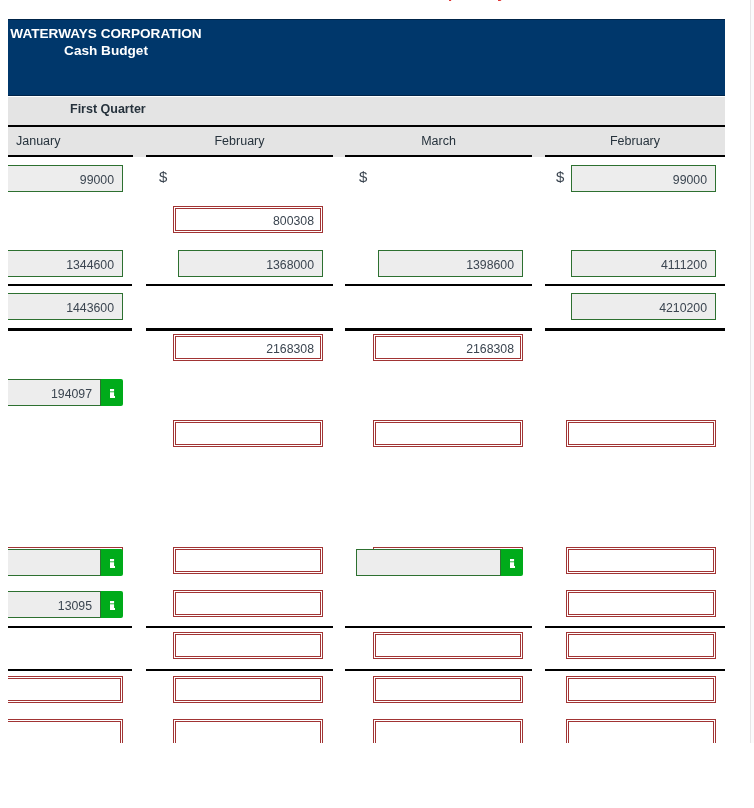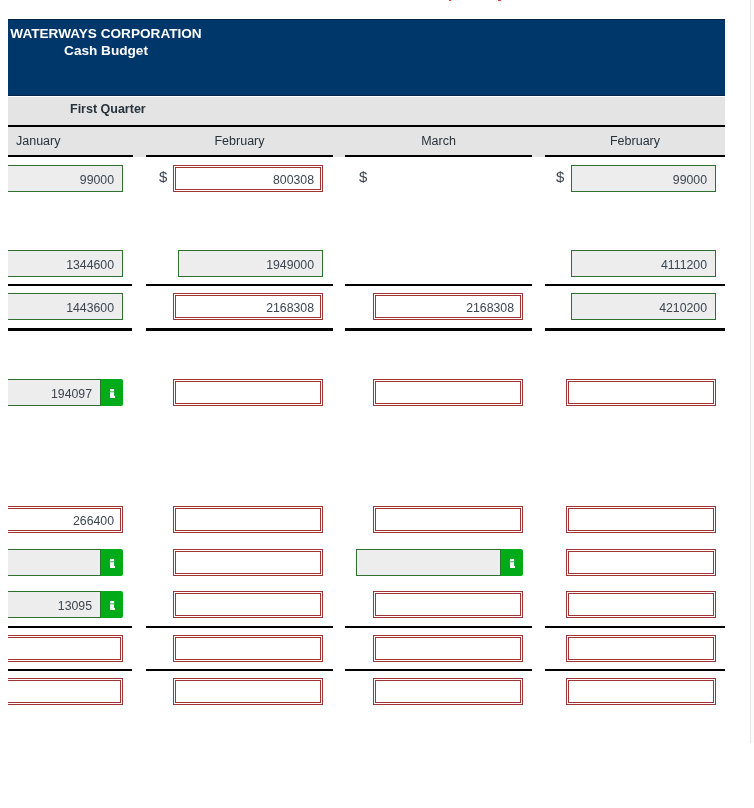--- a/index.html
+++ b/index.html
@@ -53,21 +53,21 @@
 
   .dollar{position:absolute;top:14px;font-size:15px;color:#3b4550;line-height:16px;}
   .c1 .dollar{left:13px;}
   .c2 .dollar{left:14px;}
   .c3 .dollar{left:11px;}
 
   .fld{position:absolute;top:10px;height:27px;box-sizing:border-box;
        font-size:12.3px;color:#3b4550;text-align:right;line-height:25px;
        white-space:nowrap;overflow:hidden;}
   .fld.ro{width:145px;background:#ededed;border:1px solid #2d7030;padding-right:8px;line-height:28px;}
-  .fld.inp{width:150px;background:#ffffff;border:3px double #a13434;padding-right:6px;line-height:25px;}
+  .fld.inp{width:150px;background:#ffffff;border:3px double #a13434;padding-right:6px;line-height:25px;margin-top:41px;}
 
   
   .c0 .fld{right:9px;}
   .c1 .fld{right:10px;}
   .c2 .fld{right:9px;}
   .c3 .fld{right:9px;}
   .c0 .fld.hasbadge{right:31px;}
   .c1 .fld.hasbadge{right:32px;}
   .c2 .fld.hasbadge{right:31px;}
 
@@ -126,24 +126,25 @@
         <div class="cell c1"></div>
         <div class="cell c2"></div>
         <div class="cell c3"></div>
       </div>
       <div class="row" style="top: 240px;">
         <div class="cell c0">
           <div class="fld ro">1344600</div>
           <div class="rule thin" style="top: 44px;"></div>
         </div>
         <div class="cell c1">
-          <div class="fld ro">1949000</div>
-          <div class="rule thin" style="top: 44px;"></div>
-        </div>
-        <div class="cell c2">
+          <div class="fld ro">1368000</div>
+          <div class="rule thin" style="top: 44px;"></div>
+        </div>
+        <div class="cell c2">
+          <div class="fld ro">1398600</div>
           <div class="rule thin" style="top: 44px;"></div>
         </div>
         <div class="cell c3">
           <div class="fld ro">4111200</div>
           <div class="rule thin" style="top: 44px;"></div>
         </div>
       </div>
       <div class="row" style="top: 283px;">
         <div class="cell c0">
           <div class="fld ro">1443600</div>

